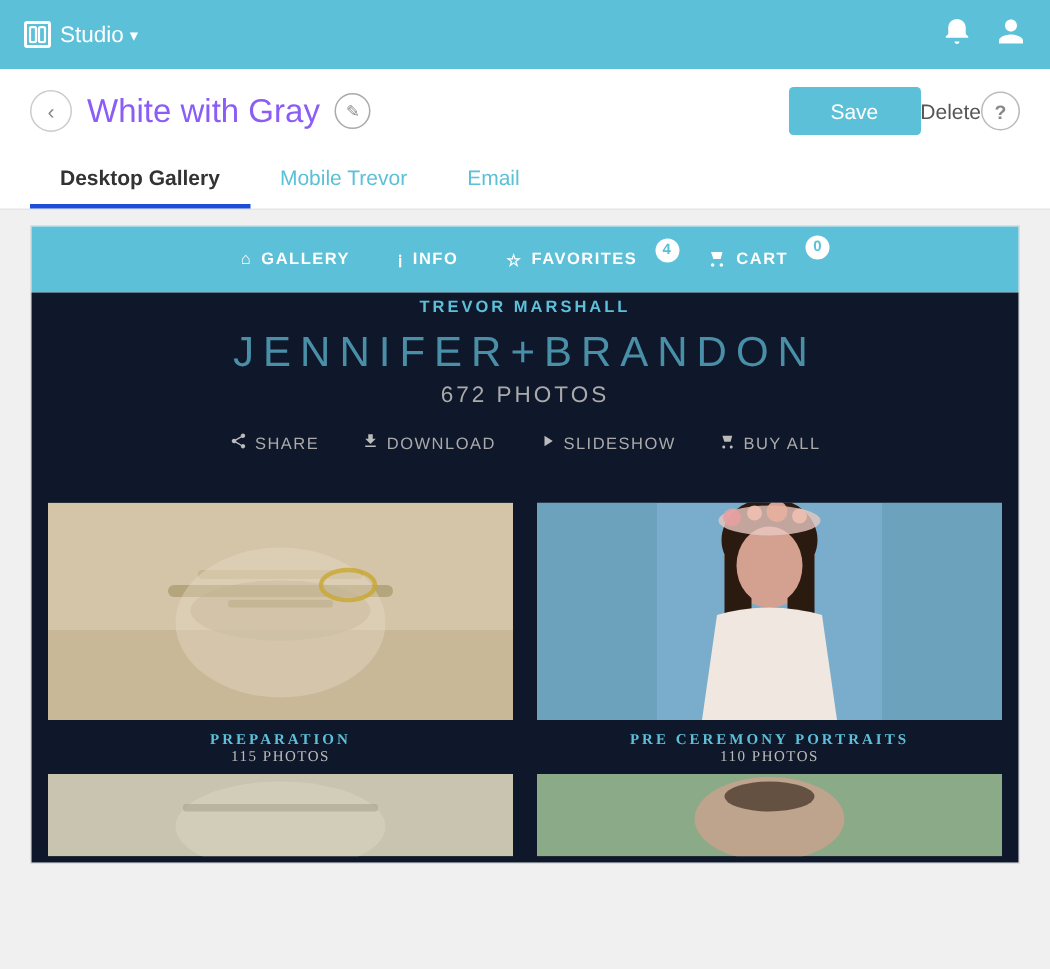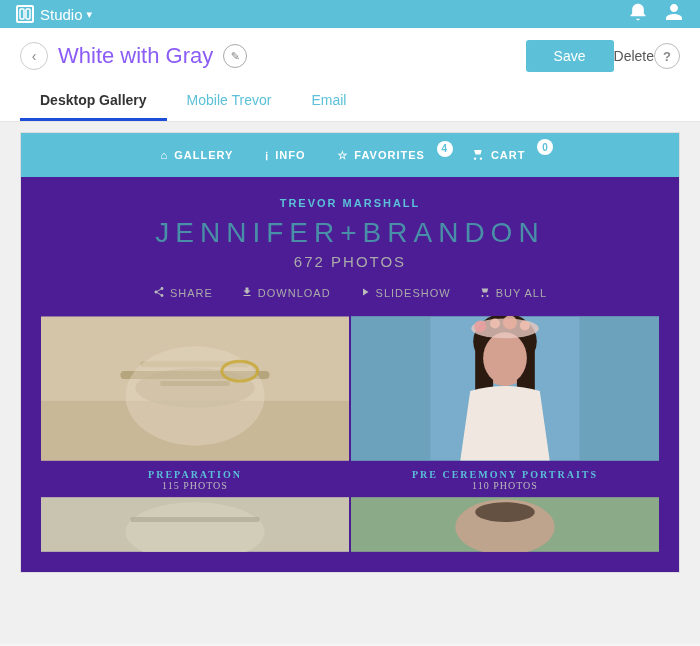--- a/index.html
+++ b/index.html
@@ -1,21 +1,21 @@
 <!DOCTYPE html>
 <html><head>
   <meta charset="utf-8">
   <style>
     * { box-sizing: border-box; margin: 0; padding: 0; }
     body { font-family: 'Helvetica Neue', Arial, sans-serif; background: #f5f5f5; width: 700px; height: 646px; overflow: hidden; }
 
     
     .top-nav {
       background: #5bc0d8;
-      height: 28px;
+      height: 46px;
       display: flex;
       align-items: center;
       justify-content: space-between;
       padding: 0 16px;
     }
     .top-nav-left {
       display: flex;
       align-items: center;
       gap: 6px;
     }
@@ -203,22 +203,22 @@
       align-items: center;
       justify-content: center;
       font-weight: 700;
       position: absolute;
       top: -8px;
       right: -14px;
     }
 
     
     .gallery-content {
-      background: #4c1d95;
-      padding: 20px;
+      background: #0f172a;
+      padding: 4px;
       text-align: center;
     }
     .photographer-name {
       color: #5bc0d8;
       font-size: 11px;
       font-weight: 600;
       letter-spacing: 2px;
       text-transform: uppercase;
       margin-bottom: 8px;
     }
@@ -235,21 +235,21 @@
       font-size: 15px;
       letter-spacing: 2px;
       text-transform: uppercase;
       margin-bottom: 16px;
     }
     .gallery-actions {
       display: flex;
       align-items: flex-end;
       justify-content: center;
       gap: 28px;
-      margin-bottom: 16px;
+      margin-bottom: 32px;
     }
     .gallery-action-item {
       color: #aaa;
       font-size: 11px;
       letter-spacing: 1px;
       text-transform: uppercase;
       display: flex;
       align-items: center;
       gap: 5px;
       cursor: pointer;

